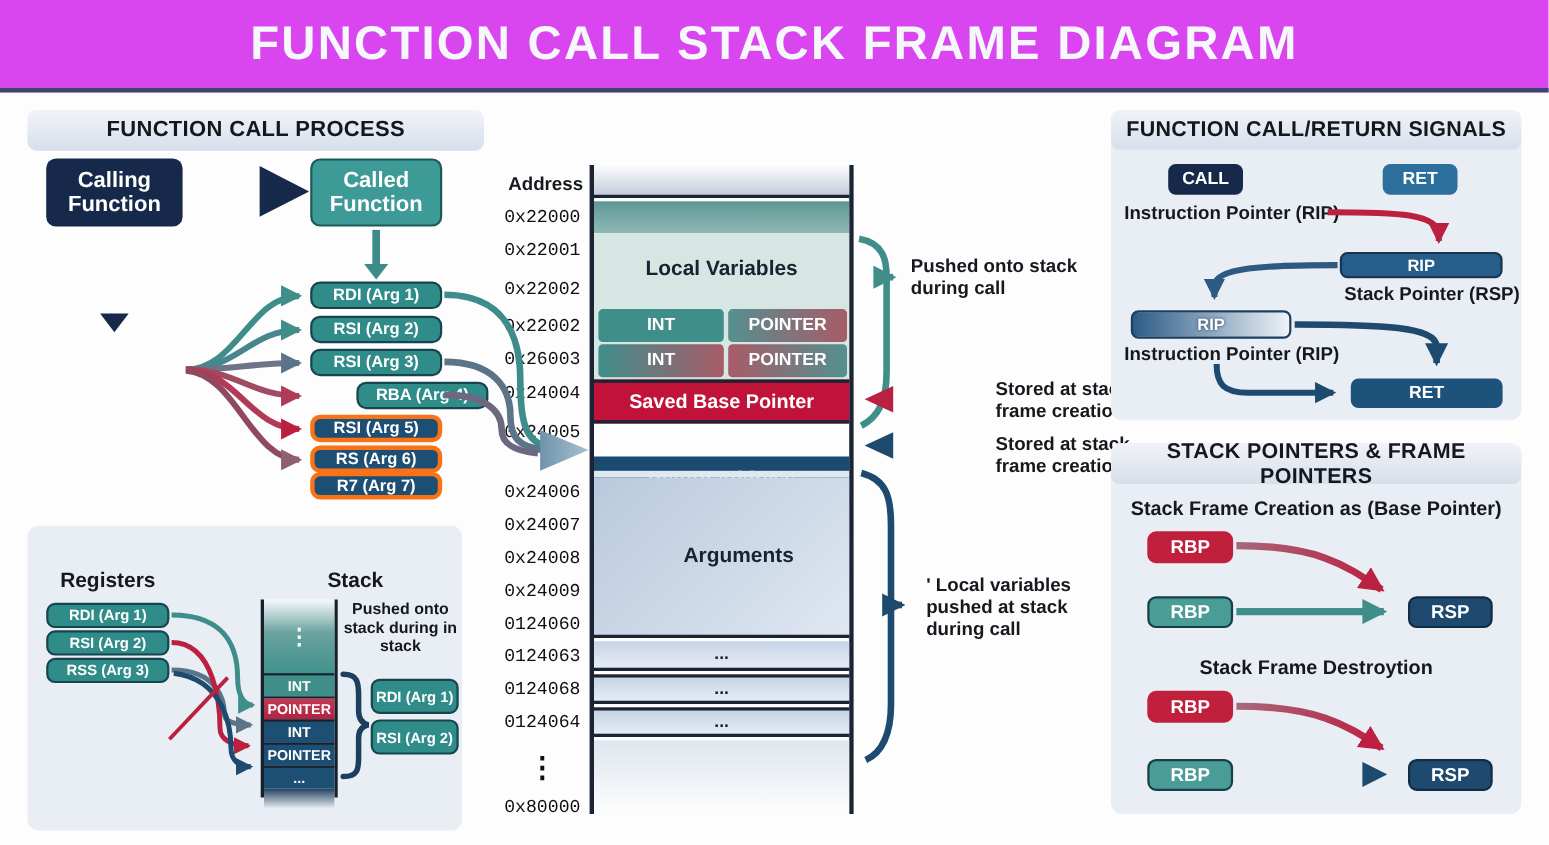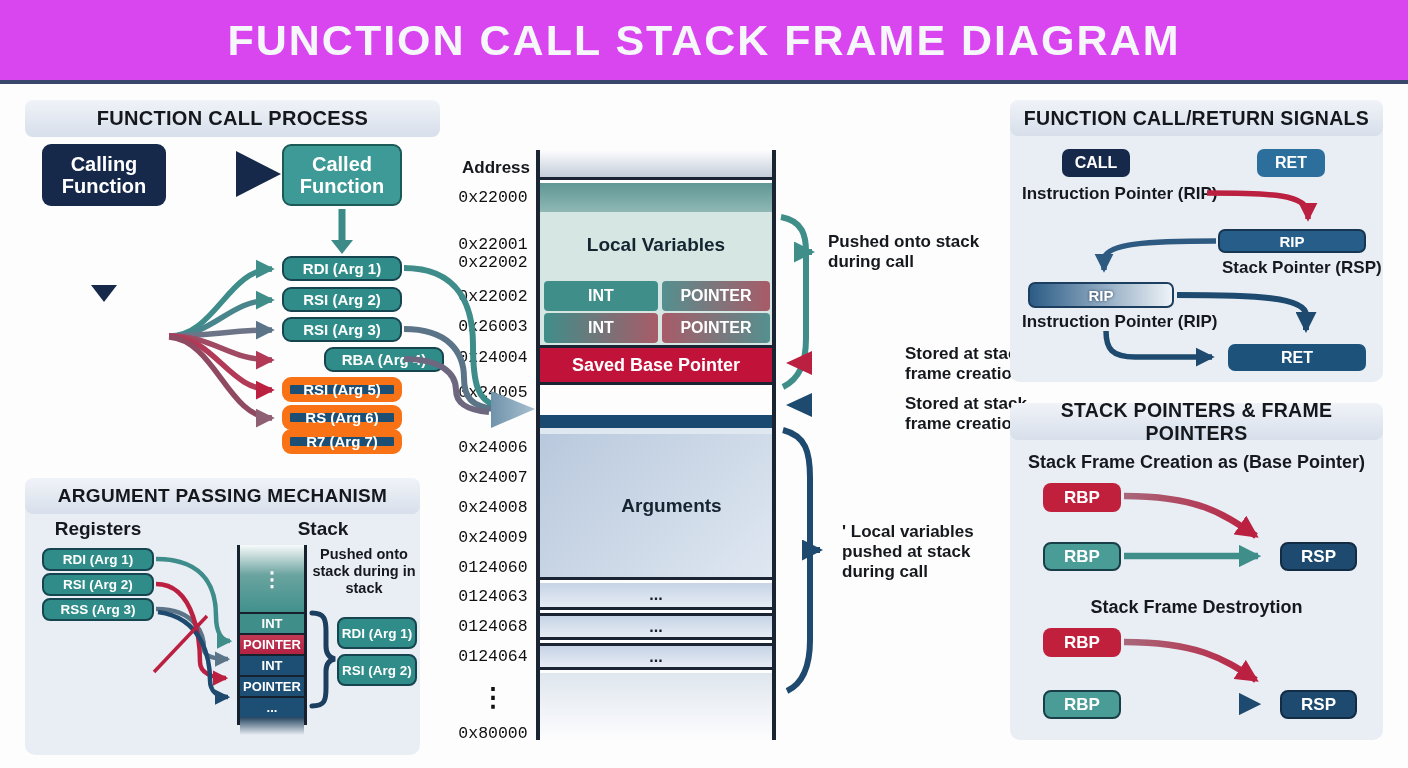--- a/index.html
+++ b/index.html
@@ -5,21 +5,21 @@
   html,body{margin:0;padding:0;background:#fff;}
   #stage{position:relative;width:1408px;height:768px;background:#fdfdfd;overflow:hidden;
          font-family:"Liberation Sans",sans-serif;}
   .abs{position:absolute;box-sizing:border-box;}
   .flex{display:flex;align-items:center;justify-content:center;text-align:center;}
   .hdr{border-radius:8px;background:linear-gradient(180deg,#f0f3f8,#d7dfeb);
        color:#14171c;font-weight:bold;font-size:20px;letter-spacing:.3px;}
   .box{border-radius:9px;color:#fff;font-weight:bold;}
   .navybox{background:#16294a;}
   .tealbox{background:#2f8c89;border:2px solid #17454f;}
-  .darkregbox{background:#1d4e73;border:8px solid #f97316;}
+  .darkregbox{background:#1d4e73;border:4px solid #f97316;}
   .pinkbox{background:#f3d7da;color:#1b1b1b;border-radius:10px;font-weight:bold;}
   .mono{font-family:"Liberation Mono","DejaVu Sans Mono",monospace;color:#101010;font-size:16.5px;}
   .note{font-weight:bold;color:#15181d;line-height:1.18;}
   .cell{border-radius:4px;color:#fff;font-weight:bold;font-size:16px;}
   .vline{background:#1a2433;width:4px;}
   .stkrow{color:#fff;font-weight:bold;font-size:13px;border-top:2px solid #17212e;}
   svg{position:absolute;left:0;top:0;pointer-events:none;}
   #titlebar{background:#d946ef;border-bottom:4px solid #39486a;}
   #titlebar h1{margin:0;color:#f5f7fa;font-size:43px;letter-spacing:2px;font-weight:bold;}
   .panel{background:#e9eef5;border-radius:10px;}
@@ -42,21 +42,20 @@
 
   <div class="abs flex box tealbox" style="left:282px;top:256px;width:120px;height:25px;font-size:15px;">RDI (Arg 1)</div>
   <div class="abs flex box tealbox" style="left:282px;top:287px;width:120px;height:25px;font-size:15px;">RSI (Arg 2)</div>
   <div class="abs flex box tealbox" style="left:282px;top:317px;width:120px;height:25px;font-size:15px;">RSI (Arg 3)</div>
   <div class="abs flex box tealbox" style="left:282px;top:347px;width:120px;height:25px;font-size:15px;margin-left:42px;">RBA (Arg 4)</div>
   <div class="abs flex box darkregbox" style="left:282px;top:377px;width:120px;height:25px;font-size:15px;">RSI (Arg 5)</div>
   <div class="abs flex box darkregbox" style="left:282px;top:405px;width:120px;height:25px;font-size:15px;">RS (Arg 6)</div>
   <div class="abs flex box darkregbox" style="left:282px;top:429px;width:120px;height:25px;font-size:15px;">R7 (Arg 7)</div>
 
   <div class="abs panel" style="left:25px;top:478px;width:395px;height:277px;"></div>
-  <div class="abs flex hdr" style="left:25px;top:478px;width:395px;height:36px;font-size:19px;">ARGUMENT PASSING MECHANISM</div>
 
   <div class="abs flex note" style="left:42px;top:518px;width:112px;font-size:19px;">Registers</div>
   <div class="abs flex note" style="left:288px;top:518px;width:70px;font-size:19px;">Stack</div>
 
   <div class="abs flex box tealbox" style="left:42px;top:548px;width:112px;height:23px;font-size:13.5px;border-radius:8px;">RDI (Arg 1)</div>
   <div class="abs flex box tealbox" style="left:42px;top:573px;width:112px;height:23px;font-size:13.5px;border-radius:8px;">RSI (Arg 2)</div>
   <div class="abs flex box tealbox" style="left:42px;top:598px;width:112px;height:23px;font-size:13.5px;border-radius:8px;">RSS (Arg 3)</div>
 
   <div class="abs" style="left:237px;top:545px;width:70px;height:180px;border-left:3px solid #17212e;border-right:3px solid #17212e;">
     <div class="flex" style="height:67px;background:linear-gradient(180deg,#f8fafb 0%,#6aa39f 45%,#41918d 100%);color:#fff;font-size:20px;font-weight:bold;">⋮</div>
@@ -70,21 +69,21 @@
 
   <div class="abs flex note" style="left:312px;top:546px;width:104px;font-size:14.5px;">Pushed onto stack during in stack</div>
 
   <div class="abs flex box tealbox" style="left:337px;top:617px;width:80px;height:32px;font-size:13.5px;border-radius:8px;">RDI (Arg 1)</div>
   <div class="abs flex box tealbox" style="left:337px;top:654px;width:80px;height:32px;font-size:13.5px;border-radius:8px;">RSI (Arg 2)</div>
 
 
   <div class="abs note" style="left:462px;top:158px;width:70px;font-size:17px;">Address</div>
 
   <div class="abs mono flex" style="left:456px;top:187px;width:74px;height:20px;">0x22000</div>
-  <div class="abs mono flex" style="left:456px;top:234px;width:74px;height:20px;">0x22001</div>
+  <div class="abs mono flex" style="left:456px;top:217px;width:74px;height:20px;">0x22001</div>
   <div class="abs mono flex" style="left:456px;top:252px;width:74px;height:20px;">0x22002</div>
   <div class="abs mono flex" style="left:456px;top:286px;width:74px;height:20px;">0x22002</div>
   <div class="abs mono flex" style="left:456px;top:316px;width:74px;height:20px;">0x26003</div>
   <div class="abs mono flex" style="left:456px;top:347px;width:74px;height:20px;">0x24004</div>
   <div class="abs mono flex" style="left:456px;top:382px;width:74px;height:20px;">0x24005</div>
   <div class="abs mono flex" style="left:456px;top:437px;width:74px;height:20px;">0x24006</div>
   <div class="abs mono flex" style="left:456px;top:467px;width:74px;height:20px;">0x24007</div>
   <div class="abs mono flex" style="left:456px;top:497px;width:74px;height:20px;">0x24008</div>
   <div class="abs mono flex" style="left:456px;top:527px;width:74px;height:20px;">0x24009</div>
   <div class="abs mono flex" style="left:456px;top:557px;width:74px;height:20px;">0124060</div>

